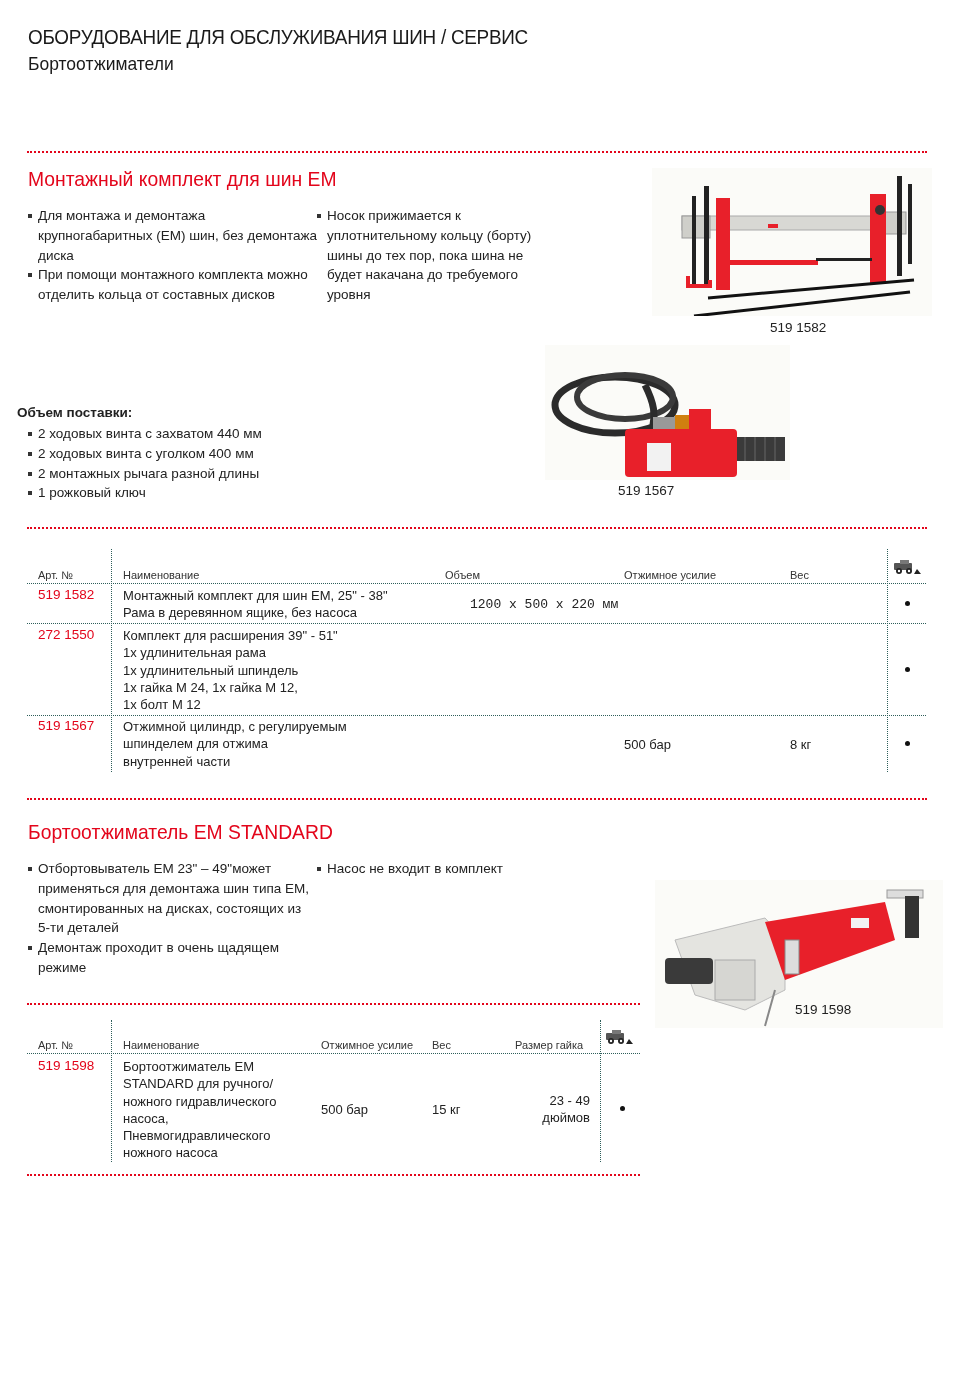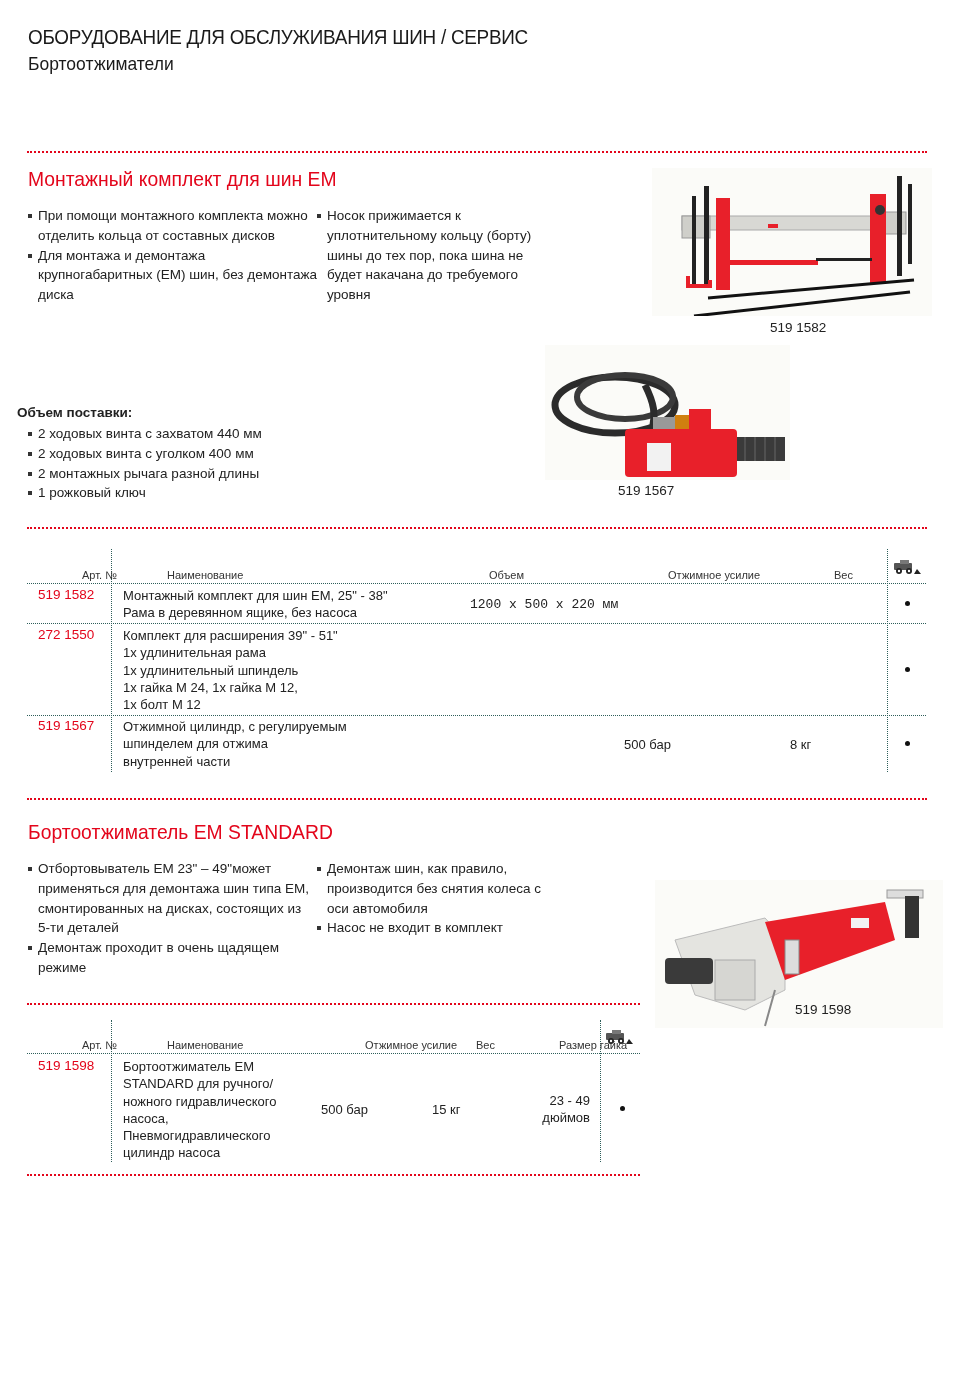--- a/index.html
+++ b/index.html
@@ -19,39 +19,39 @@
   .sec-title { font-size: 21px; color: #e3051b; white-space: nowrap; transform: scaleX(0.92); transform-origin: left top; }
 
   .bullets { margin: 0; padding: 0; list-style: none; font-size: 13.5px; line-height: 19.8px; color: #222; }
   .bullets li { position: relative; padding-left: 11px; }
   .bullets li::before { content: ""; position: absolute; left: 1px; top: 8px; width: 4px; height: 4px; background: #333; }
 
   .supply-title { font-size: 13.5px; font-weight: bold; color: #222; }
 
   .caption { font-size: 13.5px; color: #222; white-space: nowrap; }
 
-  .th { font-size: 11px; color: #333; white-space: nowrap; margin-left: 44px; }
+  .th { font-size: 11px; color: #333; white-space: nowrap; }
   .td { font-size: 13px; line-height: 17.3px; color: #222; }
   .art { font-size: 13.5px; color: #e3051b; white-space: nowrap; }
   .dot { width: 5px; height: 5px; border-radius: 50%; background: #111; }
 
   .img-box { background: #fbfbf8; }
 </style>
 </head>
 <body>
 
 <div class="abs hdr-title">ОБОРУДОВАНИЕ ДЛЯ ОБСЛУЖИВАНИЯ ШИН / СЕРВИС</div>
 <div class="abs hdr-sub">Бортоотжиматели</div>
 
 <div class="abs red-rule" style="left:27px; top:151px; width:900px;"></div>
 <div class="abs sec-title" style="left:28px; top:167px;">Монтажный комплект для шин EM</div>
 
 <ul class="abs bullets" style="left:27px; top:206px; width:290px;">
+  <li>Для монтажа и демонтажа крупногабаритных (EM) шин, без демонтажа диска</li>
   <li>При помощи монтажного комплекта можно отделить кольца от составных дисков</li>
-  <li>Для монтажа и демонтажа крупногабаритных (EM) шин, без демонтажа диска</li>
 </ul>
 
 <ul class="abs bullets" style="left:316px; top:206px; width:225px;">
   <li>Носок прижимается к уплотнительному кольцу (борту) шины до тех пор, пока шина не будет накачана до требуемого уровня</li>
 </ul>
 
 <div class="abs supply-title" style="left:17px; top:405px;">Объем поставки:</div>
 <ul class="abs bullets" style="left:27px; top:424px; width:300px;">
   <li>2 ходовых винта с захватом 440 мм</li>
   <li>2 ходовых винта с уголком 400 мм</li>
@@ -175,21 +175,20 @@
 
 <div class="abs red-rule" style="left:27px; top:798px; width:900px;"></div>
 <div class="abs sec-title" style="left:28px; top:820px;">Бортоотжиматель EM STANDARD</div>
 
 <ul class="abs bullets" style="left:27px; top:859px; width:285px;">
   <li>Отбортовыватель EM 23" – 49"может применяться для демонтажа шин типа EM, смонтированных на дисках, состоящих из 5-ти деталей</li>
   <li>Демонтаж проходит в очень щадящем режиме</li>
 </ul>
 
 <ul class="abs bullets" style="left:316px; top:859px; width:245px;">
-  <li>Демонтаж шин, как правило, производится без снятия колеса с оси автомобиля</li>
   <li>Насос не входит в комплект</li>
 </ul>
 
 <div class="abs img-box" style="left:655px; top:880px; width:288px; height:148px;">
   <svg width="288" height="148" viewBox="0 0 288 148">
 
     <path d="M20 60 L110 38 L130 60 L130 110 L90 130 L40 115 Z" fill="#e4e4e0" stroke="#bbb"></path>
     <rect x="60" y="80" width="40" height="40" fill="#d6d6d2" stroke="#aaa"></rect>
 
     <rect x="10" y="78" width="48" height="26" rx="4" fill="#3a3a3a"></rect>
@@ -231,21 +230,21 @@
   <div class="abs teal-rule" style="left:27px; top:1053px; width:613px;"></div>
 
   <div>
     <div class="abs art" style="left:38px; top:1058px;">519 1598</div>
     <div class="abs td" style="left:123px; top:1058px; width:190px;">
       <div>Бортоотжиматель EM</div>
       <div>STANDARD для ручного/</div>
       <div>ножного гидравлического</div>
       <div>насоса,</div>
       <div>Пневмогидравлического</div>
-      <div>цилиндр насоса</div>
+      <div>ножного насоса</div>
     </div>
     <div class="abs td" style="left:321px; top:1101px;">500 бар</div>
     <div class="abs td" style="left:432px; top:1101px;">15 кг</div>
     <div class="abs td" style="left:520px; top:1092px; width:70px; text-align:right;">
       <div>23 - 49</div>
       <div>дюймов</div>
     </div>
     <div class="abs dot" style="left:620px; top:1106px;"></div>
   </div>
 

